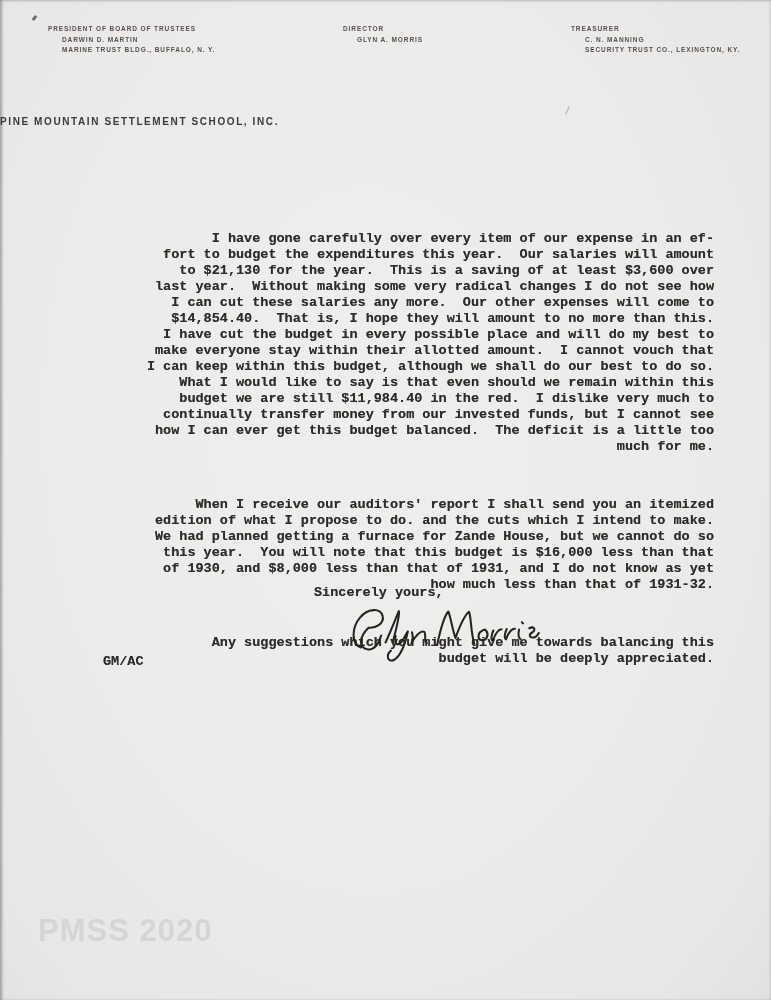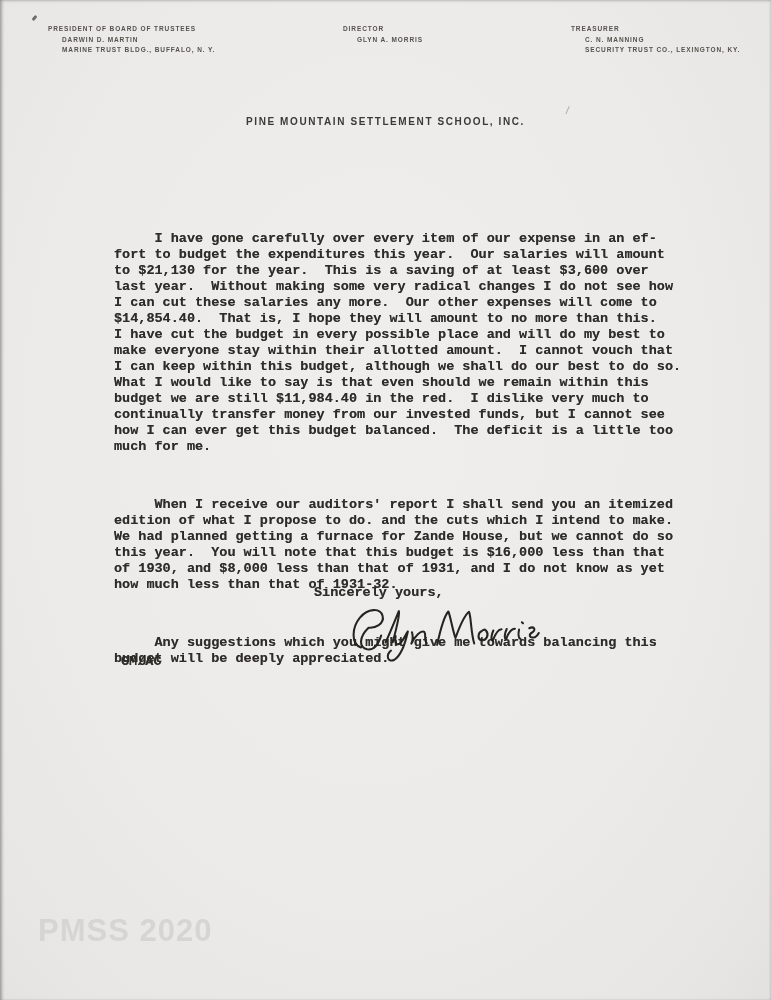--- a/index.html
+++ b/index.html
@@ -17,45 +17,45 @@
                inset 0 2px 3px -1px rgba(150,150,148,.45),
                inset -1px 0 2px rgba(170,170,168,.35);
   }
   .lh-block{
     position:absolute;
     font-size:6.5px;letter-spacing:.9px;font-weight:bold;
     color:#55524d;line-height:10.5px;white-space:nowrap;
   }
   .lh-block .sub{margin-left:14px;display:block;}
   .org-block{
-    position:absolute;left:0;top:82px;width:771px;text-align:center;
+    position:absolute;left:0;top:82px;width:771px;text-align:left;
     font-size:10px;letter-spacing:1.6px;font-weight:bold;color:#3b3a37;
     line-height:16px;white-space:pre;
   }
   .body-text{
     position:absolute;left:114px;top:199px;width:600px;
     font-family:"Liberation Mono","DejaVu Sans Mono",monospace;
     font-weight:bold;
     font-size:13.5px;line-height:16px;color:#2e2c28;
     white-space:pre;
     text-shadow:0 0 .5px rgba(40,38,34,.6);
   }
-  .para{margin:0 0 10px 0;}
+  .para{margin:0 0 10px 0;text-align:right;}
   .valediction{
     position:absolute;left:314px;top:585px;
     font-family:"Liberation Mono","DejaVu Sans Mono",monospace;
     font-weight:bold;font-size:13.5px;color:#2e2c28;white-space:pre;
     text-shadow:0 0 .5px rgba(40,38,34,.6);
   }
   .signature{
     position:absolute;left:346px;top:598px;width:206px;height:64px;
     transform:rotate(-2deg);
   }
   .initials{
-    position:absolute;left:121px;top:654px;
+    position:absolute;left:103px;top:654px;
     font-family:"Liberation Mono","DejaVu Sans Mono",monospace;
     font-weight:bold;font-size:13.5px;color:#2e2c28;
     text-shadow:0 0 .5px rgba(40,38,34,.6);
   }
   .watermark{
     position:absolute;left:38px;top:913px;
     font-size:31px;letter-spacing:1px;font-weight:bold;
     color:#d6d5d3;
   }
   .speck1{

